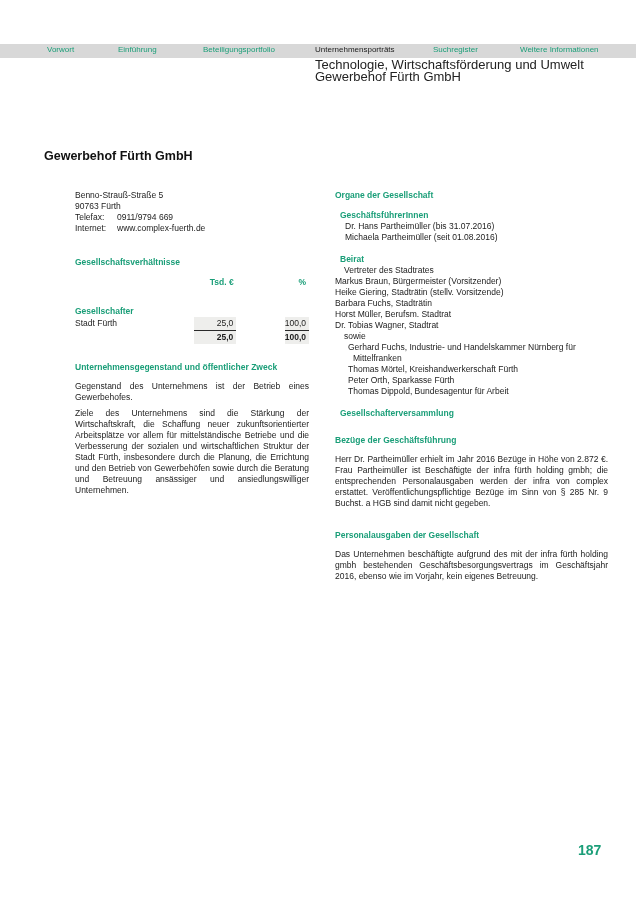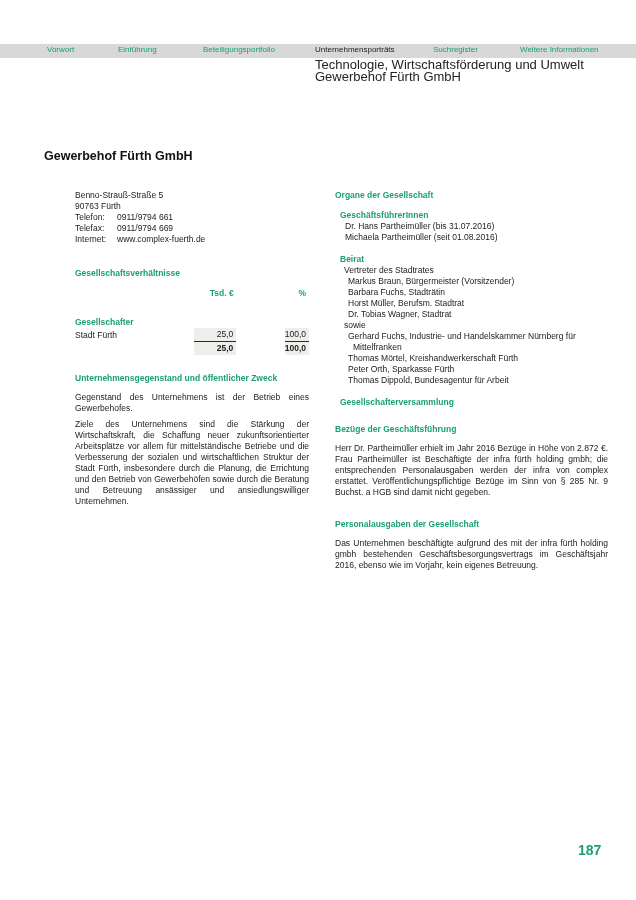--- a/index.html
+++ b/index.html
@@ -20,37 +20,37 @@
   
   .col-left{position:absolute;left:75px;top:190px;width:234px;font-size:8.5px;line-height:11px;}
   .col-right{position:absolute;left:335px;top:190px;width:273px;font-size:8.5px;line-height:11px;}
   h3{font-size:8.5px;line-height:11px;font-weight:bold;color:#1a9e78;margin:0;}
   p{margin:0;text-align:justify;}
   .contact-line{white-space:nowrap;}
   .contact-label{display:inline-block;width:42px;}
   
   .own-heading{margin-top:23px;}
   .tbl{margin-top:8px;}
-  .tbl-row{display:flex;align-items:flex-end;gap:21px;}
+  .tbl-row{display:flex;align-items:center;gap:21px;}
   .tbl-label{width:136px;}
   .tbl-v1{width:58px;text-align:right;padding:1px 3px 1px 0;box-sizing:border-box;}
   .tbl-gap{width:9px;}
   .tbl-v2{width:32px;text-align:right;padding:1px 3px 1px 0;box-sizing:border-box;}
   .cell-gray{background:#eeeeec;}
   .tbl-head .tbl-v1,.tbl-head .tbl-v2{font-weight:bold;color:#1a9e78;padding-bottom:2px;}
   .tbl-subhead{font-weight:bold;color:#1a9e78;margin-top:16px;}
   .tbl-total .tbl-v1,.tbl-total .tbl-v2{font-weight:bold;border-top:1px solid #2a2a2a;}
   .purpose-heading{margin-top:18px;}
   .purpose-p1{margin-top:8px;}
   .purpose-p2{margin-top:5px;}
   
   .sub1{margin-left:5px;}
   .sub2{margin-left:10px;}
   .sub2b{margin-left:9px;}
-  .sub3{margin-left:13px;}
+  .sub3{}
   .hang{margin-left:13px;padding-left:5px;text-indent:-5px;}
   .mt9{margin-top:9px;} .mt11{margin-top:11px;} .mt16{margin-top:16px;} .mt21{margin-top:21px;}
   .body-p{margin-top:8px;}
   
   .page-number{position:absolute;left:578px;top:842px;font-size:14px;font-weight:bold;color:#1a9e78;}
 </style>
 </head>
 <body>
 
 <div class="page">
@@ -69,21 +69,20 @@
     <div>Gewerbehof Fürth GmbH</div>
   </div>
 
   <div class="page-title">Gewerbehof Fürth GmbH</div>
 
   <div class="col-left">
 
     <div>
       <div class="contact-line">Benno-Strauß-Straße 5</div>
       <div class="contact-line">90763 Fürth</div>
-      <div class="contact-line"><span class="contact-label">Telefon:</span><span>0911/9794 661</span></div>
       <div class="contact-line"><span class="contact-label">Telefax:</span><span>0911/9794 669</span></div>
       <div class="contact-line"><span class="contact-label">Internet:</span><span>www.complex-fuerth.de</span></div>
     </div>
 
     <h3 class="own-heading">Gesellschaftsverhältnisse</h3>
 
     <div class="tbl">
       <div class="tbl-row tbl-head">
         <div class="tbl-label"></div>
         <div class="tbl-v1">Tsd. €</div>
@@ -115,20 +114,21 @@
 
     <h3>Organe der Gesellschaft</h3>
 
     <h3 class="sub1 mt9">GeschäftsführerInnen</h3>
     <div class="sub2">Dr. Hans Partheimüller (bis 31.07.2016)</div>
     <div class="sub2">Michaela Partheimüller (seit 01.08.2016)</div>
 
     <h3 class="sub1 mt11">Beirat</h3>
     <div class="sub2b">Vertreter des Stadtrates</div>
     <div class="sub3">Markus Braun, Bürgermeister (Vorsitzender)</div>
+    <div class="sub3">Heike Giering, Stadträtin (stellv. Vorsitzende)</div>
     <div class="sub3">Barbara Fuchs, Stadträtin</div>
     <div class="sub3">Horst Müller, Berufsm. Stadtrat</div>
     <div class="sub3">Dr. Tobias Wagner, Stadtrat</div>
     <div class="sub2b">sowie</div>
     <div class="hang">Gerhard Fuchs, Industrie- und Handelskammer Nürnberg für Mittelfranken</div>
     <div class="hang">Thomas Mörtel, Kreishandwerkerschaft Fürth</div>
     <div class="hang">Peter Orth, Sparkasse Fürth</div>
     <div class="hang">Thomas Dippold, Bundesagentur für Arbeit</div>
 
     <h3 class="sub1 mt11">Gesellschafterversammlung</h3>

